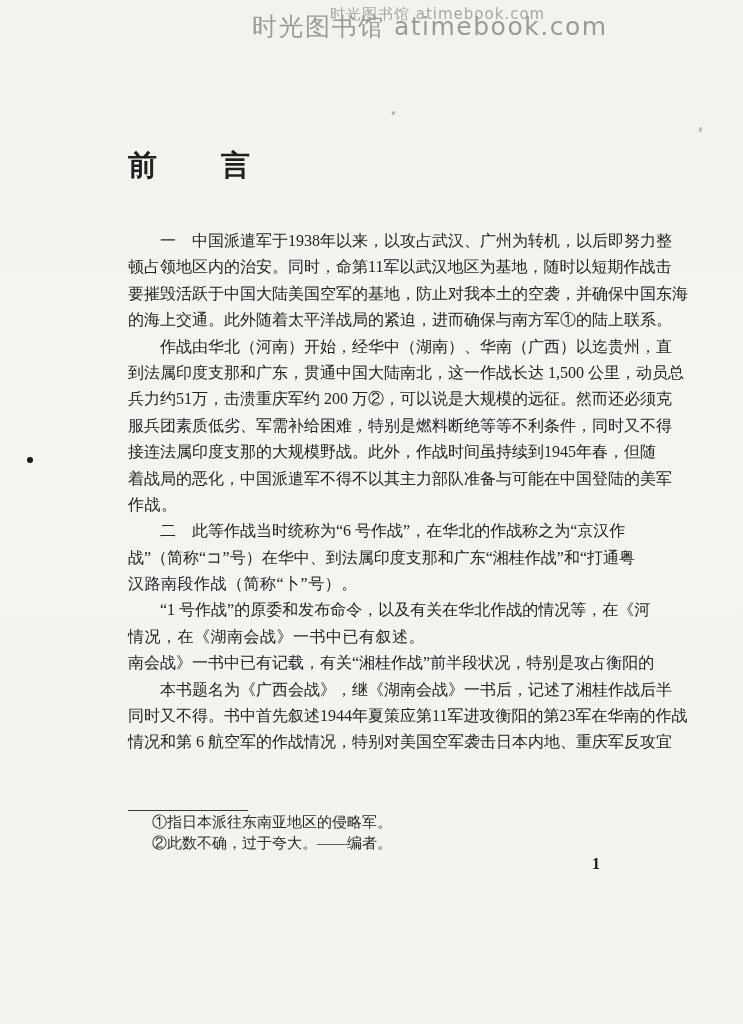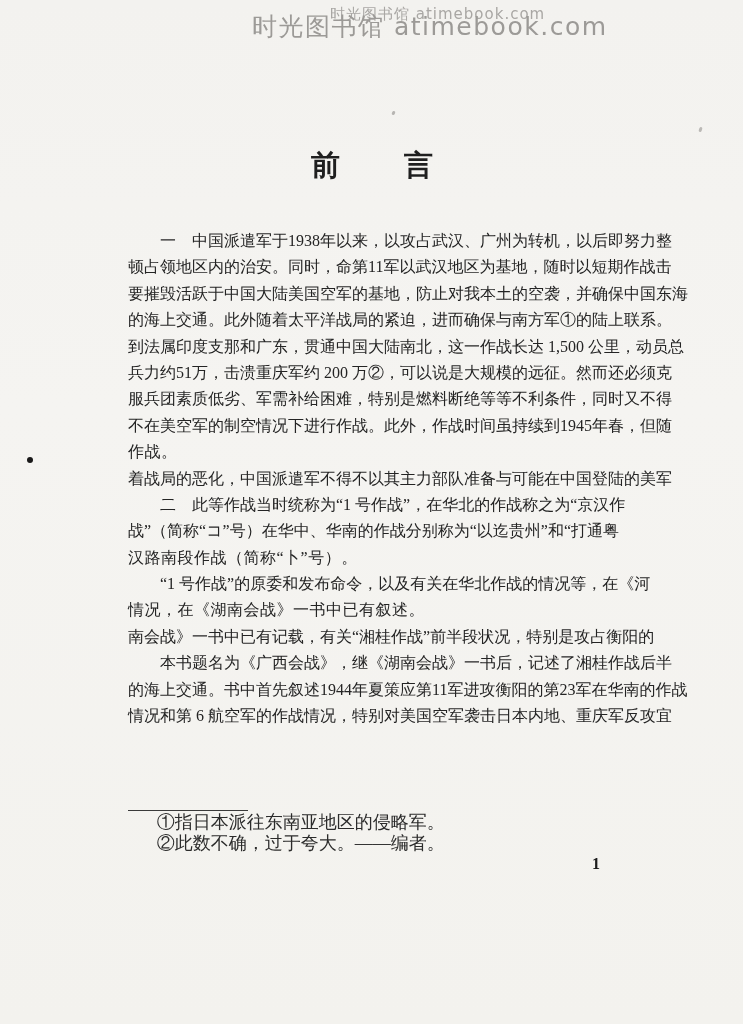--- a/index.html
+++ b/index.html
@@ -37,21 +37,21 @@
     color: #9c9a97;
     letter-spacing: 1.5px;
   }
 
   
   .page-title {
     position: absolute;
     left: 128px;
     top: 146px;
     width: 490px;
-    text-align: center;
+    text-align: left;
     font-size: 29px;
     font-weight: bold;
     letter-spacing: 2px;
     color: #1f1f1f;
   }
 
   
   .body-block {
     position: absolute;
     left: 128px;
@@ -82,21 +82,21 @@
     left: 128px;
     top: 810px;
     width: 120px;
     border-top: 1.5px solid #3a3a3a;
   }
   .footnotes {
     position: absolute;
     left: 128px;
     top: 812px;
     width: 490px;
-    font-size: 18px;
+    font-size: 15px;
     color: #2b2b2b;
   }
   .fn-line {
     line-height: 21px;
     text-indent: 1.6em;
     white-space: nowrap;
   }
 
   
   .page-number {
@@ -124,34 +124,35 @@
 <div class="wm wm-small">时光图书馆 atimebook.com</div>
 <div class="wm wm-large">时光图书馆 atimebook.com</div>
 
 <div class="page-title">前　　言</div>
 
 <div class="body-block">
   <div class="ln ind">一　中国派遣军于1938年以来，以攻占武汉、广州为转机，以后即努力整</div>
   <div class="ln">顿占领地区内的治安。同时，命第11军以武汉地区为基地，随时以短期作战击</div>
   <div class="ln">要摧毁活跃于中国大陆美国空军的基地，防止对我本土的空袭，并确保中国东海</div>
   <div class="ln">的海上交通。此外随着太平洋战局的紧迫，进而确保与南方军①的陆上联系。</div>
+  <div class="ln ind">作战由华北（河南）开始，经华中（湖南）、华南（广西）以迄贵州，直</div>
   <div class="ln">到法属印度支那和广东，贯通中国大陆南北，这一作战长达 1,500 公里，动员总</div>
   <div class="ln">兵力约51万，击溃重庆军约 200 万②，可以说是大规模的远征。然而还必须克</div>
   <div class="ln">服兵团素质低劣、军需补给困难，特别是燃料断绝等等不利条件，同时又不得</div>
-  <div class="ln">不在美空军的制空情况下进行作战。此外，作战时间虽持续到1945年春，但随</div>
+  <div class="ln">接连法属印度支那的大规模野战。此外，作战时间虽持续到1945年春，但随</div>
+  <div class="ln">着战局的恶化，中国派遣军不得不以其主力部队准备与可能在中国登陆的美军</div>
   <div class="ln end">作战。</div>
-  <div class="ln">着战局的恶化，中国派遣军不得不以其主力部队准备与可能在中国登陆的美军</div>
-  <div class="ln ind">二　此等作战当时统称为“1 号作战”，在华北的作战称之为“京汉作</div>
-  <div class="ln">战”（简称“コ”号）在华中、华南的作战分别称为“以迄贵州”和“打通粤</div>
+  <div class="ln ind">二　此等作战当时统称为“6 号作战”，在华北的作战称之为“京汉作</div>
+  <div class="ln">战”（简称“コ”号）在华中、到法属印度支那和广东“湘桂作战”和“打通粤</div>
   <div class="ln end">汉路南段作战（简称“卜”号）。</div>
   <div class="ln ind">“1 号作战”的原委和发布命令，以及有关在华北作战的情况等，在《河</div>
   <div class="ln end">情况，在《湖南会战》一书中已有叙述。</div>
   <div class="ln">南会战》一书中已有记载，有关“湘桂作战”前半段状况，特别是攻占衡阳的</div>
   <div class="ln ind">本书题名为《广西会战》，继《湖南会战》一书后，记述了湘桂作战后半</div>
-  <div class="ln">的海上交通。书中首先叙述1944年夏策应第11军进攻衡阳的第23军在华南的作战</div>
+  <div class="ln">同时又不得。书中首先叙述1944年夏策应第11军进攻衡阳的第23军在华南的作战</div>
   <div class="ln">情况和第 6 航空军的作战情况，特别对美国空军袭击日本内地、重庆军反攻宜</div>
 </div>
 
 <div class="footnote-rule"></div>
 <div class="footnotes">
   <div class="fn-line">①指日本派往东南亚地区的侵略军。</div>
   <div class="fn-line">②此数不确，过于夸大。——编者。</div>
 </div>
 
 <div class="page-number">1</div>

